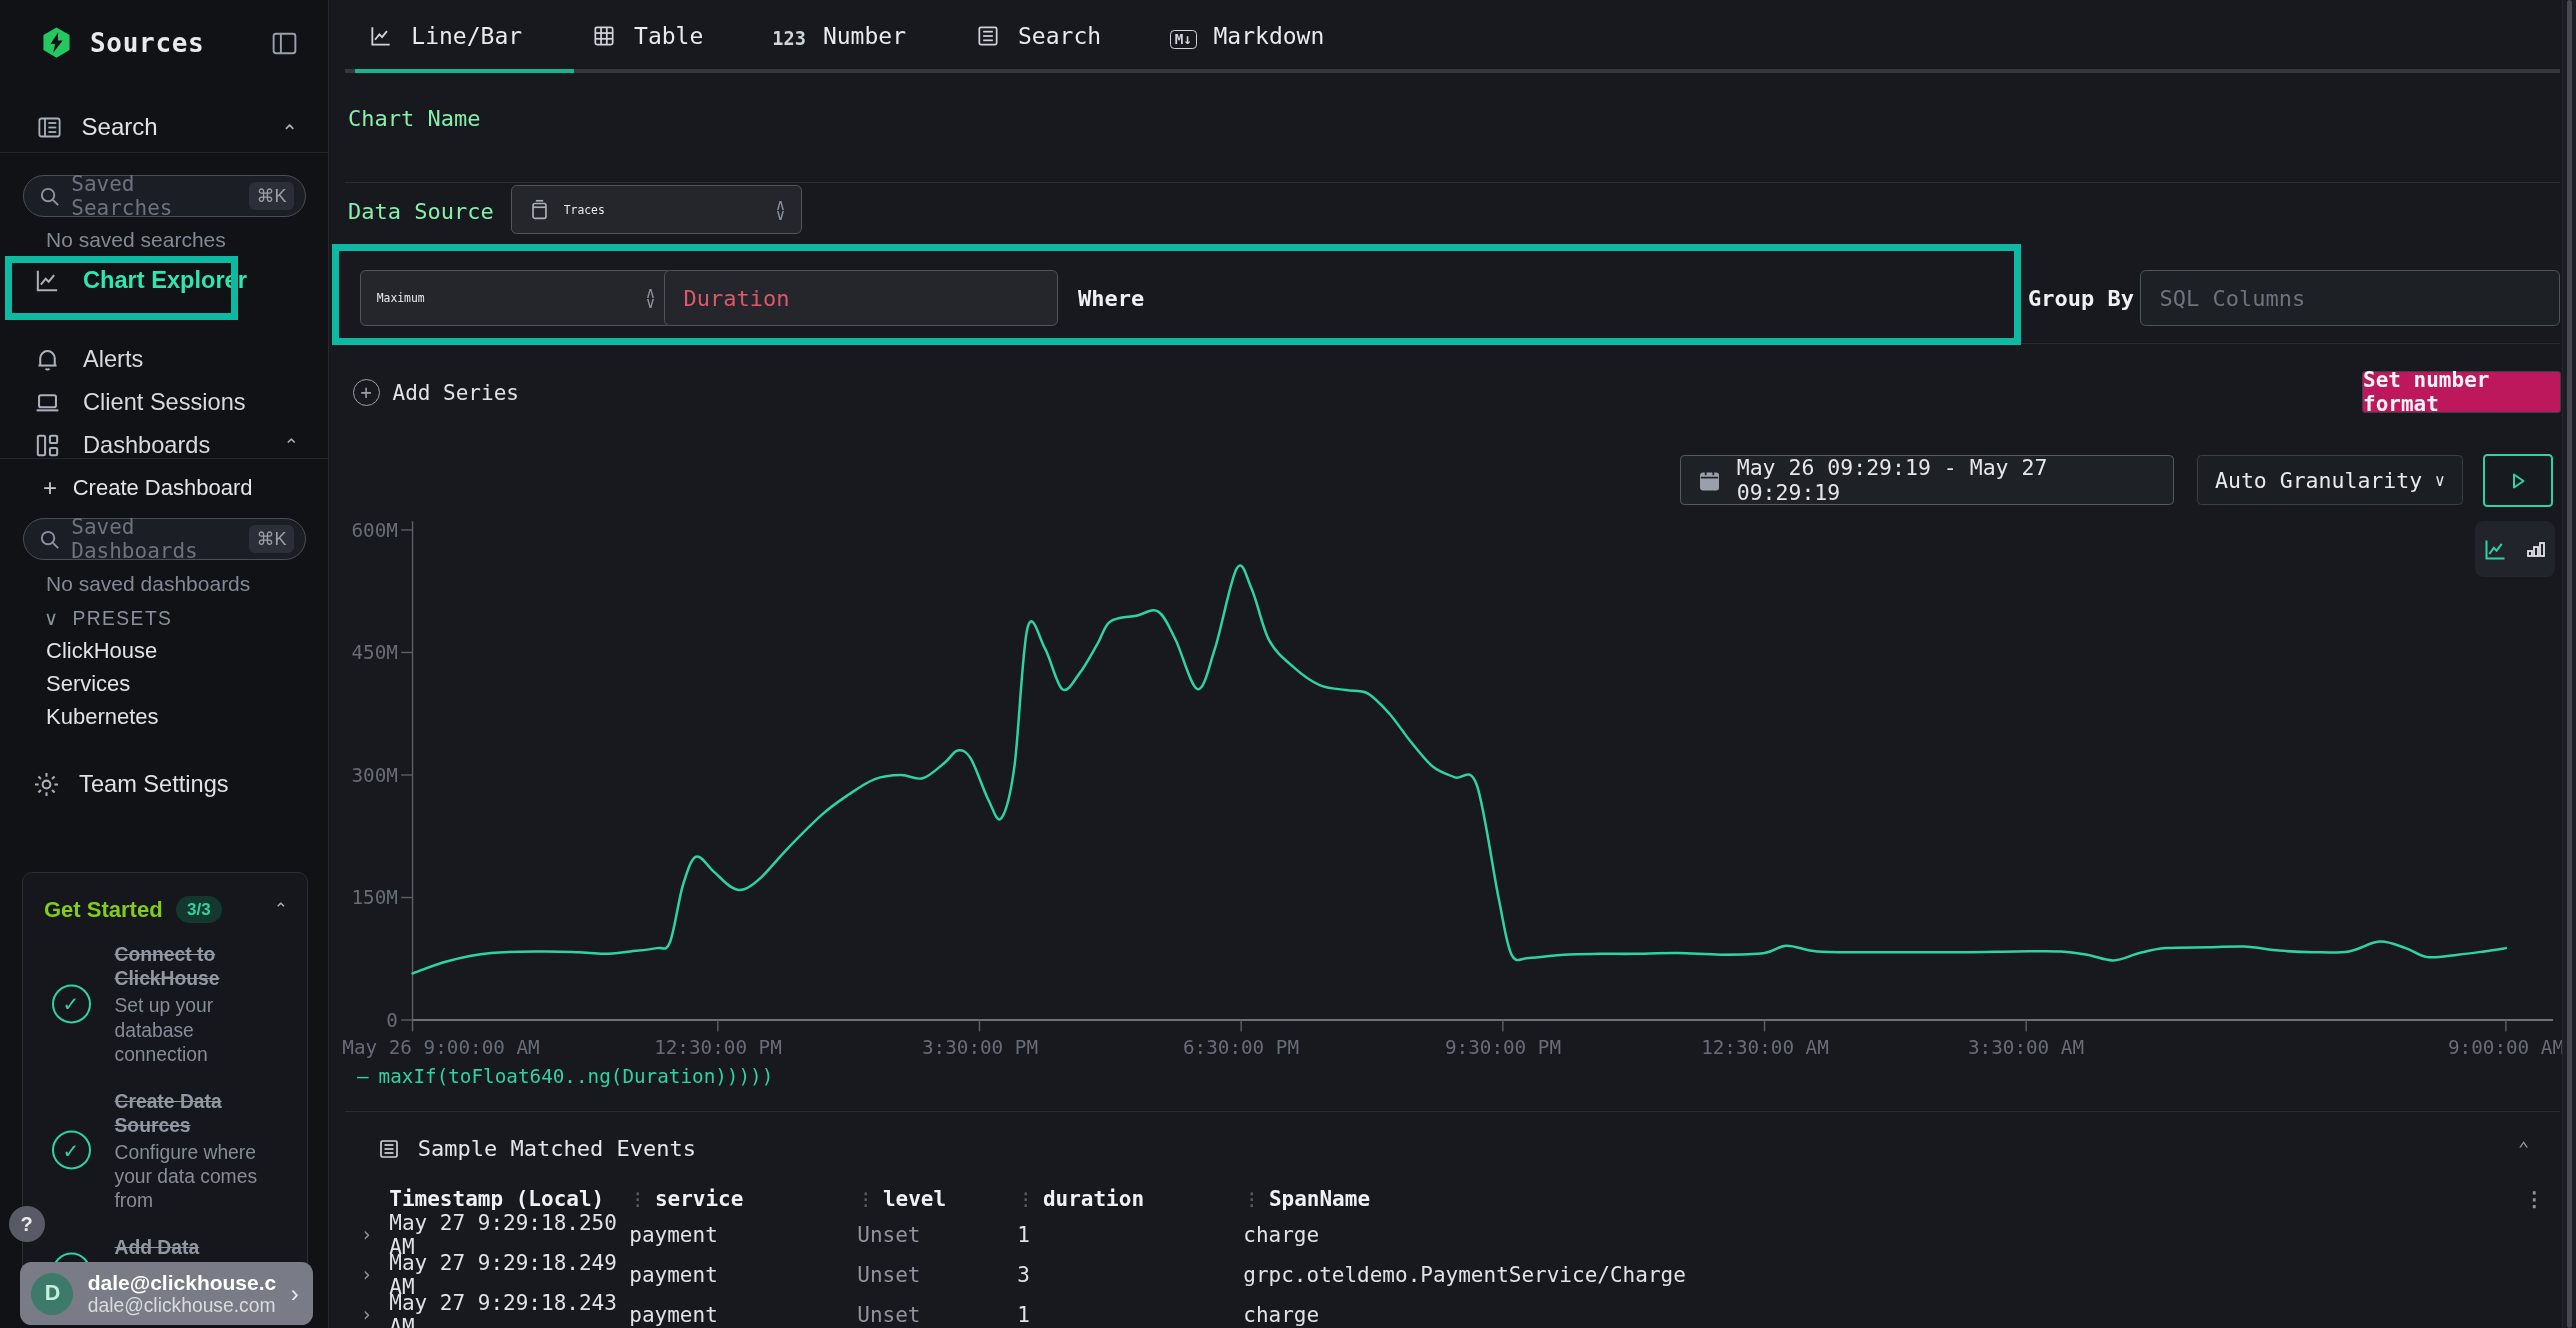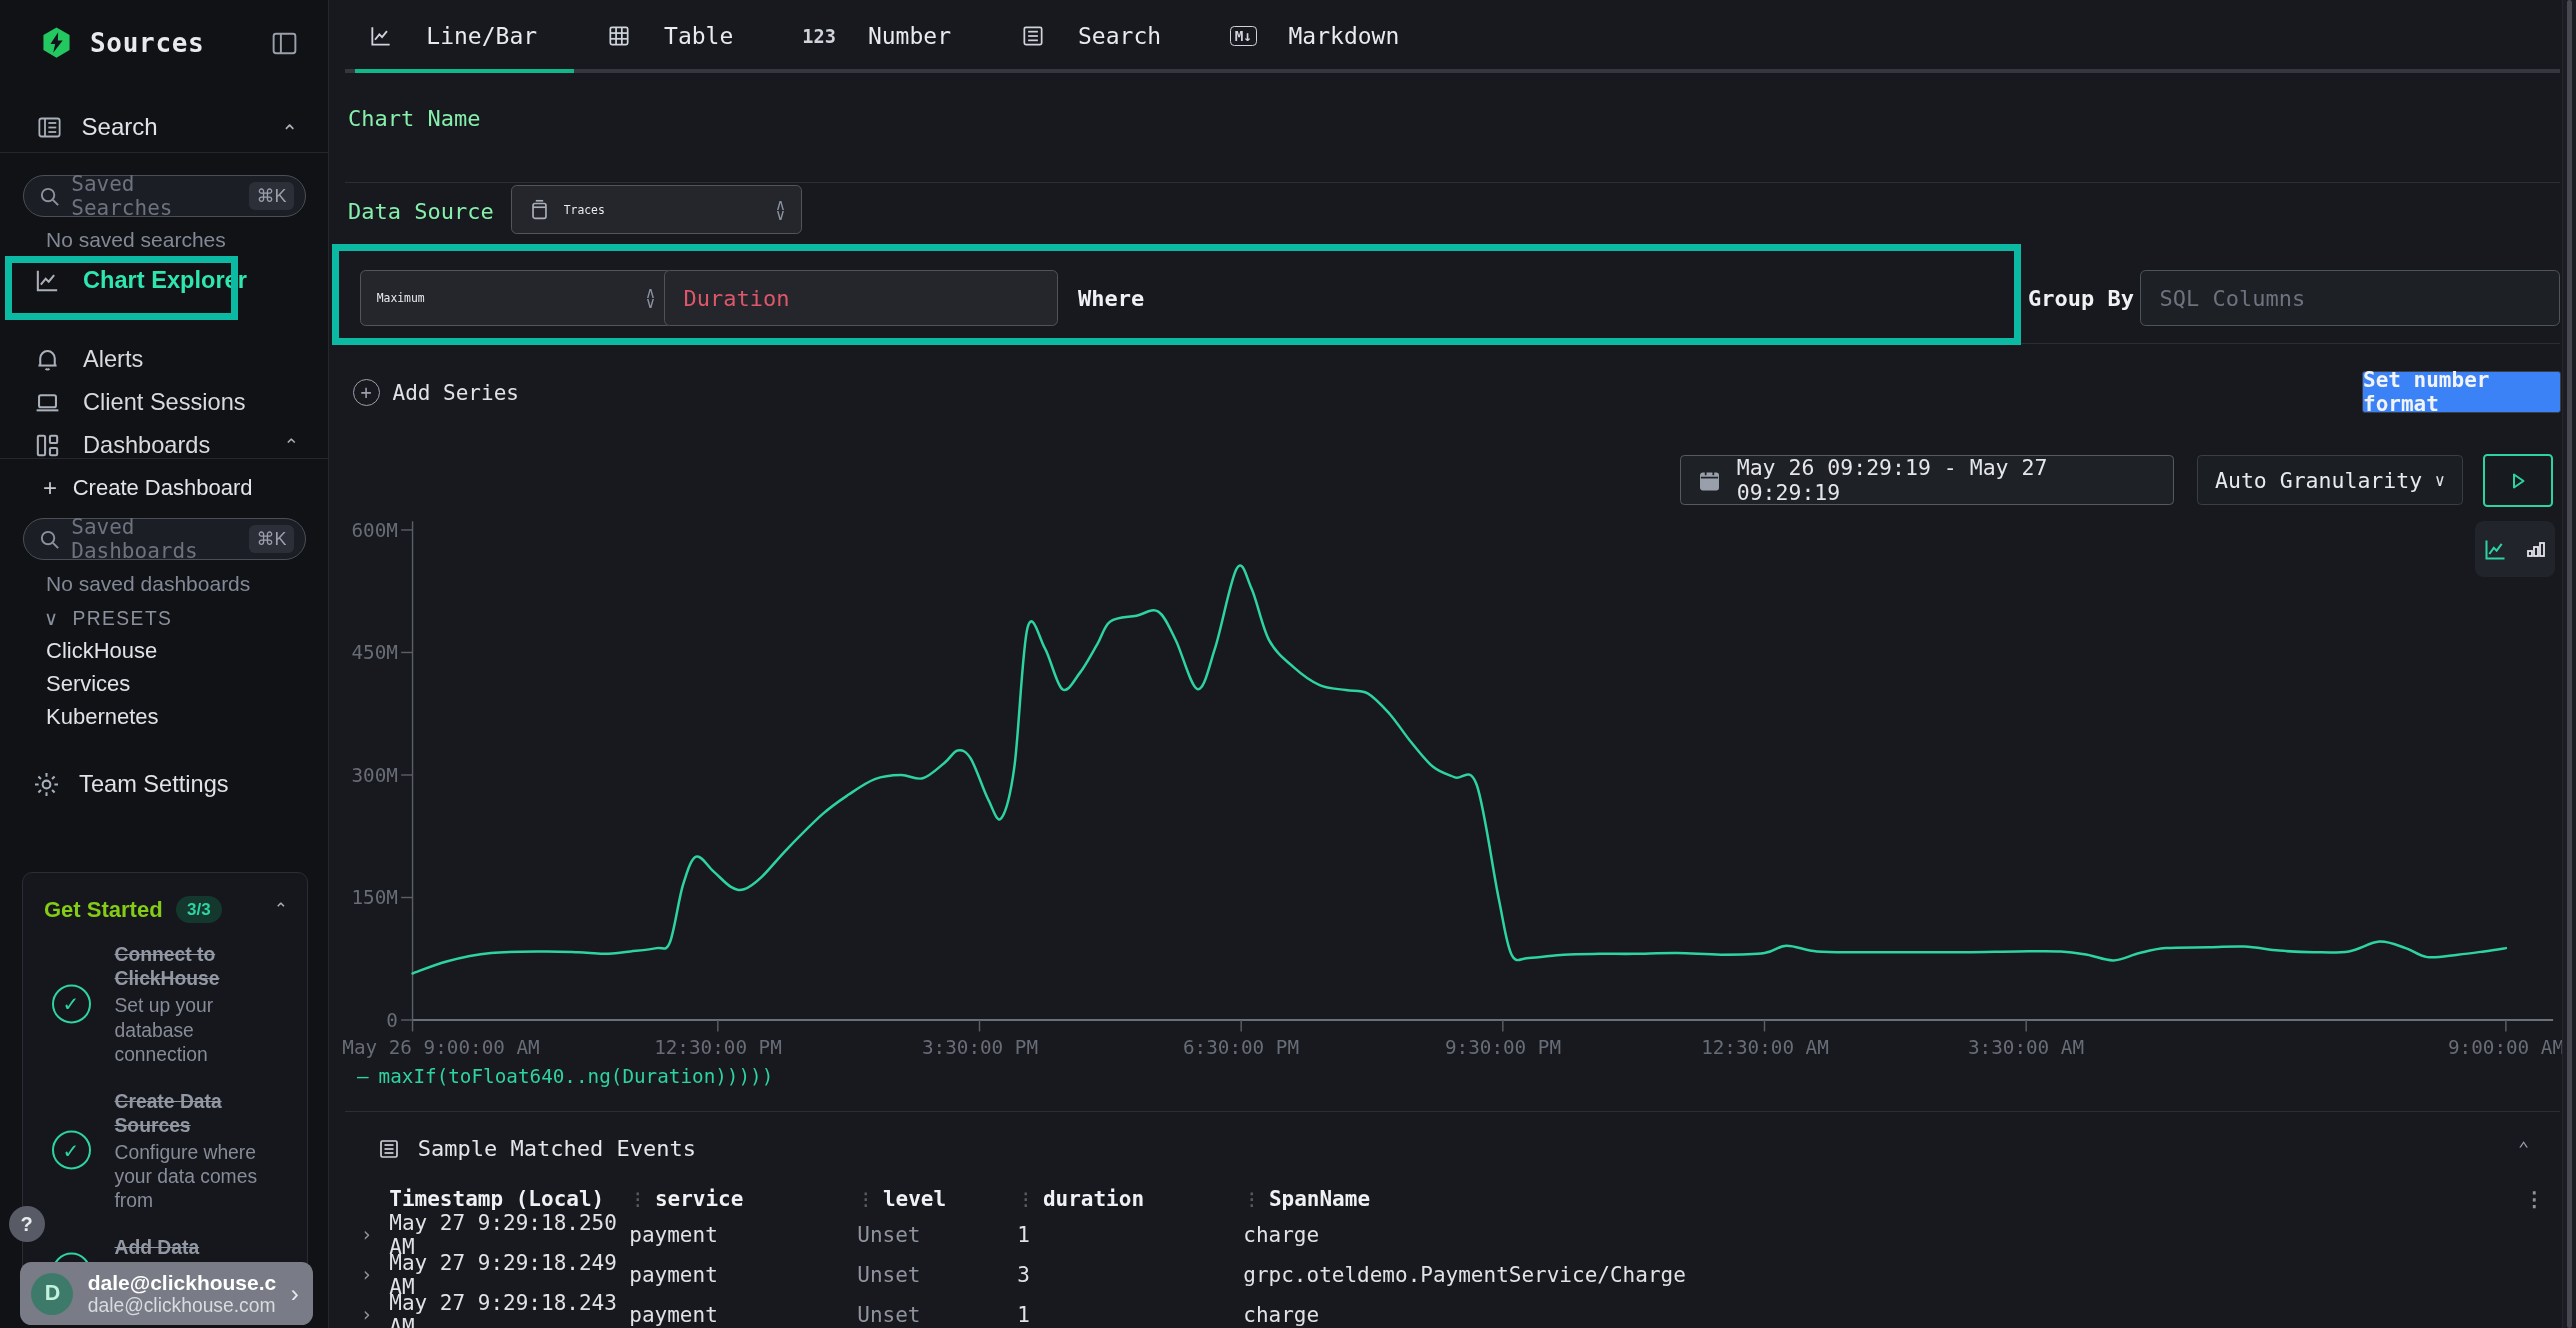--- a/index.html
+++ b/index.html
@@ -50,21 +50,21 @@
   .user-meta { flex:1; overflow:hidden; }
   .user-name { color:#ffffff; font-weight:bold; font-size:21px; white-space:nowrap; }
   .user-sub { color:#d9dbe0; font-size:19.3px; white-space:nowrap; }
   .user-chev { color:#e8eaed; font-size:24px; }
 
   
   .main { position:absolute; left:331px; top:0; width:2245px; height:1328px; }
   .tabs { position:absolute; left:14.3px; top:0; right:15.7px; height:72px; display:flex; align-items:center; gap:69px; padding-left:23px; }
   .tabs-track { position:absolute; left:14.3px; top:69px; right:15.7px; height:3.6px; background:#34373e; }
   .tabs-active-bar { position:absolute; left:24px; top:69px; width:219px; height:3.6px; background:#0fb98c; }
-  .tab { display:flex; align-items:center; gap:32px; font-size:23px; color:#e8eaed; }
+  .tab { display:flex; align-items:flex-end; gap:17px; font-size:23px; color:#e8eaed; }
   .tab .ticon { color:#cfd3da; display:flex; }
   .num-ic { font-size:18.6px; font-weight:bold; color:#cfd3da; }
   .md-ic { border:1.4px solid #cfd3da; border-radius:4.3px; font-size:14.3px; padding:0.7px 3.6px; color:#cfd3da; font-weight:bold; }
 
   .field-label { position:absolute; color:#86efac; font-size:22px; }
   .tinput { position:absolute; background:#1d2025; border:1.4px solid #4f535c; border-radius:5.7px; display:flex; align-items:center;
             padding:0 18.6px; font-size:22px; color:#e8eaed; }
   .tinput .ph { color:#6d727e; }
   .divider-h { position:absolute; height:1.4px; background:#2b2e34; }
 
@@ -74,21 +74,21 @@
   .annotation { position:absolute; border:7.9px solid #0cbaa4; pointer-events:none; z-index:50; }
 
   .sql-toggle { margin-left:auto; display:flex; gap:13px; font-size:21px; }
   .sql-toggle .sql { color:#9aa0ab; }
   .sql-toggle .sep { color:#5a5e66; }
   .sql-toggle .lucene { color:#2ed3a2; }
 
   .add-series { position:absolute; left:21.5px; top:379px; display:flex; align-items:center; gap:13px; color:#dfe2e7; font-size:21px; }
   .add-series .circ { width:27px; height:27px; border:1.4px solid #9aa0ab; border-radius:50%; color:#9aa0ab; font-size:18.6px;
                       display:flex; align-items:center; justify-content:center; }
-  .btn-dark { position:absolute; background:#3b82f6; border:1.4px solid #3a3e45; color:#f2f3f5; font-weight:bold; font-size:21px;
+  .btn-dark { position:absolute; background:#be185d; border:1.4px solid #3a3e45; color:#f2f3f5; font-weight:bold; font-size:21px;
               display:flex; align-items:center; justify-content:center; border-radius:2.9px; }
 
   .date-box { position:absolute; left:1349px; top:455px; width:494px; height:50px; background:#1e2126; border:1.4px solid #565a63;
               border-radius:4.3px; display:flex; align-items:center; gap:15.7px; padding:0 17px; font-size:21.5px; color:#e4e6ea; }
   .gran-box { position:absolute; left:1866px; top:455px; width:266px; height:50px; background:#1b1e23; border:1.4px solid #3a3e45;
               border-radius:4.3px; display:flex; align-items:center; padding:0 17px; font-size:21.5px; color:#e8eaed; }
   .gran-box .chev { margin-left:auto; font-size:17px; color:#dfe2e7; }
   .play-btn { position:absolute; left:2152px; top:454px; width:70px; height:53px; border:2.1px solid #2ed3a2; border-radius:4.3px;
               background:#171a1f; color:#2ed3a2; display:flex; align-items:center; justify-content:center; }
   .ctype { position:absolute; left:2144px; top:521px; width:80px; height:56px; background:#21242b; border-radius:8.6px;

